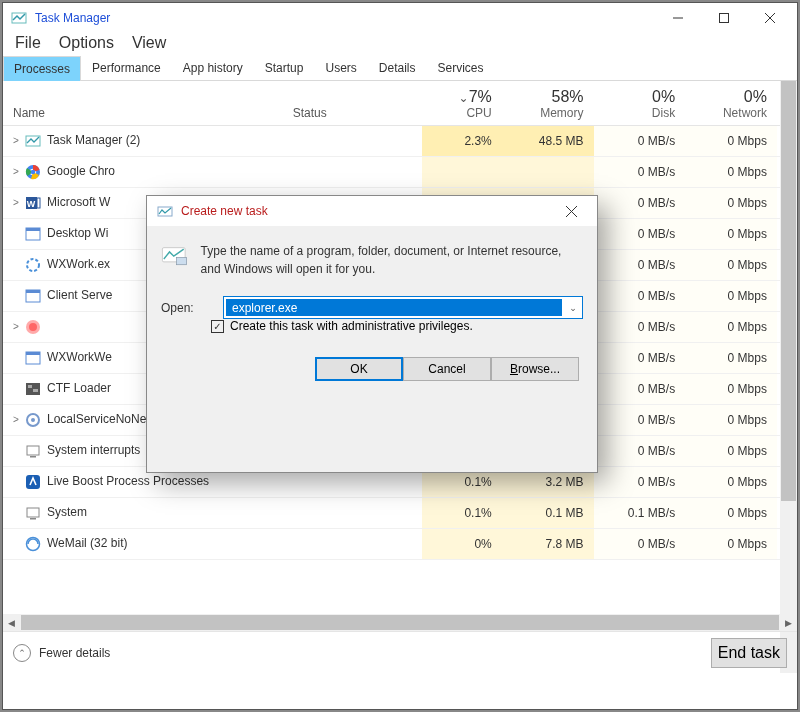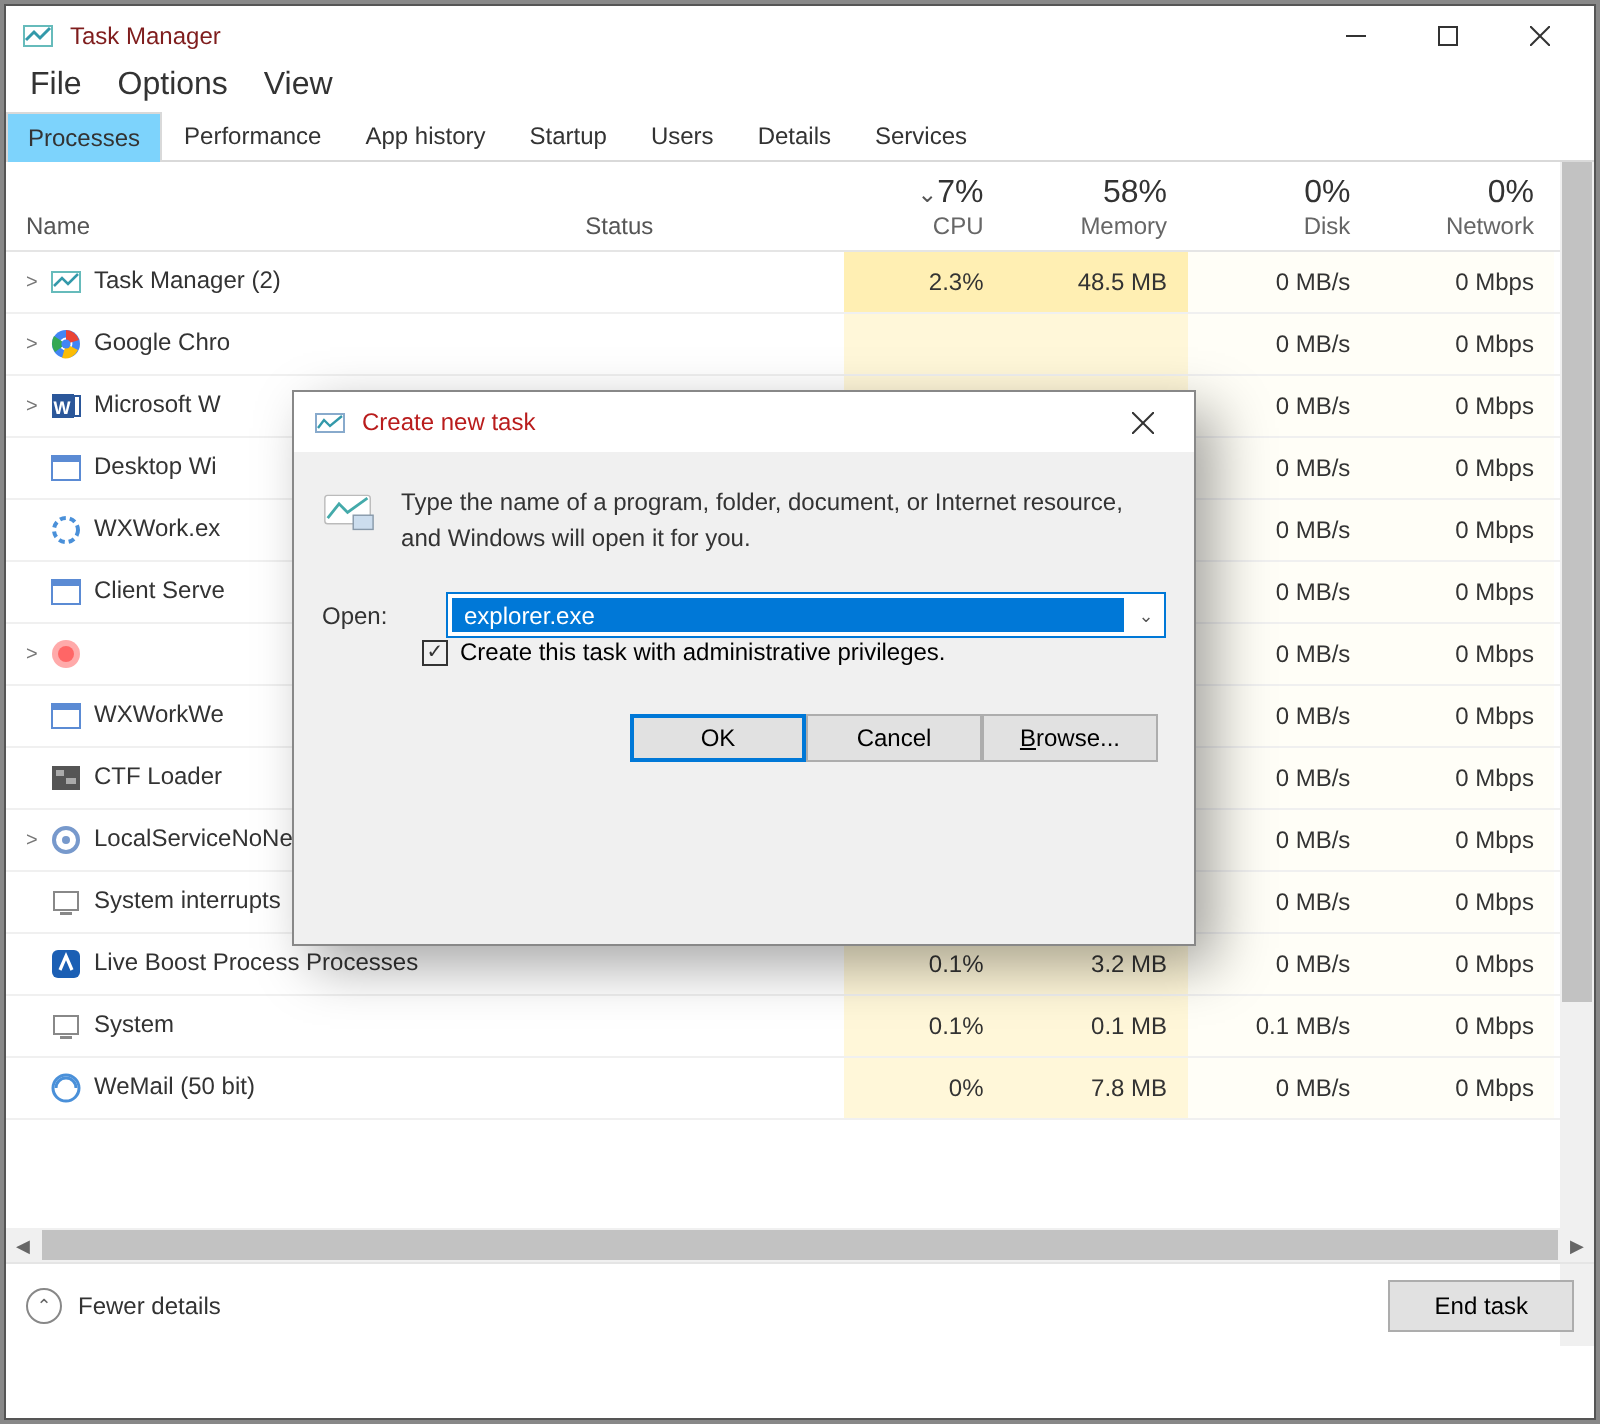--- a/index.html
+++ b/index.html
@@ -1,21 +1,21 @@
 <!DOCTYPE html>
 <html><head>
 <meta charset="utf-8">
 <style>
 * { box-sizing: border-box; margin: 0; padding: 0; }
 body { font-family: "Segoe UI", Tahoma, sans-serif; font-size: 12px; background: #888; width: 800px; height: 712px; overflow: hidden; position: relative; }
 
 .window { position: absolute; top: 2px; left: 2px; width: 796px; height: 708px; background: #fff; border: 1px solid #555; }
 .titlebar { height: 30px; display: flex; align-items: center; padding: 0 4px 0 8px; }
 .titlebar-icon { width: 16px; height: 16px; margin-right: 8px; display: inline-flex; }
-.titlebar-title { flex: 1; font-size: 12px; color: #7f1d1d; }
+.titlebar-title { flex: 1; font-size: 12px; color: #1d4ed8; }
 .win-btns { display: flex; }
 .win-btn { width: 46px; height: 30px; display: flex; align-items: center; justify-content: center; color: #666; }
 
 .menubar { height: 20px; display: flex; align-items: center; padding: 0 4px; font-size: 16px; gap: 2px; }
 .menu-item { padding: 2px 8px; color: #333; }
 
 .tabs { display: flex; border-bottom: 1px solid #d9d9d9; margin-top: 2px; }
 .tab { padding: 5px 10px; font-size: 12px; color: #333; border: 1px solid transparent; border-bottom: none; }
 .tab.active { background: #7dd3fc; border-color: #d9d9d9; position: relative; top: 1px; }
 
@@ -44,21 +44,21 @@
 .scroll-track { position: absolute; right: 0; top: 0; width: 17px; height: 100%; background: #f0f0f0; }
 .scroll-thumb { position: absolute; top: 0; width: 15px; left: 1px; height: 420px; background: #c2c2c2; }
 
 .hscroll { position: absolute; bottom: 42px; left: 0; right: 0; height: 17px; background: #f0f0f0; display: flex; align-items: center; }
 .hscroll-btn { width: 17px; height: 17px; display: flex; align-items: center; justify-content: center; color: #666; font-size: 9px; }
 .hscroll-thumb { flex: 1; height: 15px; background: #c2c2c2; margin: 0 1px; }
 
 .footer { position: absolute; bottom: 0; left: 0; right: 0; height: 42px; border-top: 1px solid #e5e5e5; display: flex; align-items: center; padding: 0 10px; }
 .fewer { display: flex; align-items: center; gap: 8px; color: #333; font-size: 12px; }
 .circ { width: 18px; height: 18px; border: 1px solid #888; border-radius: 50%; display: flex; align-items: center; justify-content: center; font-size: 9px; color: #666; }
-.end-btn { margin-left: auto; padding: 5px 22px; border: 1px solid #adadad; background: #e1e1e1; font-size: 12px; }
+.end-btn { margin-left: auto; padding: 5px 6px; border: 1px solid #adadad; background: #e1e1e1; font-size: 16px; }
 
 
 .dialog { position: absolute; top: 192px; left: 143px; width: 452px; height: 278px; background: #f0f0f0; border: 1px solid #888; box-shadow: 10px 10px 26px rgba(0,0,0,0.35); }
 .dlg-title { height: 30px; background: #fff; display: flex; align-items: center; padding: 0 4px 0 10px; }
 .dlg-title-icon { width: 16px; height: 16px; margin-right: 8px; }
 .dlg-title-text { flex: 1; font-size: 12px; color: #b91c1c; }
 .dlg-close { width: 44px; height: 28px; display: flex; align-items: center; justify-content: center; }
 .dlg-body { padding: 16px 14px 10px; }
 .dlg-row1 { display: flex; gap: 14px; align-items: flex-start; margin-bottom: 18px; }
 .dlg-icon-big { width: 36px; height: 36px; }
@@ -304,21 +304,21 @@
             <td class="heat1">0.1%</td>
             <td class="heat1 ">0.1 MB</td>
             <td class="heat0">0.1 MB/s</td>
             <td class="heat0">0 Mbps</td>
             <td></td>
           </tr>
           <tr>
             <td class="nm"><span class="expand"></span><span class="picon"><svg viewBox="0 0 16 16">
                   <circle cx="8" cy="8" r="6.5" fill="#fff" stroke="#4a90d9" stroke-width="1.5"></circle>
                   <path d="M3 8 a5 5 0 0 1 10 0" fill="none" stroke="#4a90d9" stroke-width="1.5"></path>
-                </svg></span><span>WeMail (50 bit)</span></td>
+                </svg></span><span>WeMail (32 bit)</span></td>
             <td class="stat"></td>
             <td class="heat1">0%</td>
             <td class="heat1 ">7.8 MB</td>
             <td class="heat0">0 MB/s</td>
             <td class="heat0">0 Mbps</td>
             <td></td>
           </tr>
         </tbody>
     </table>
 

